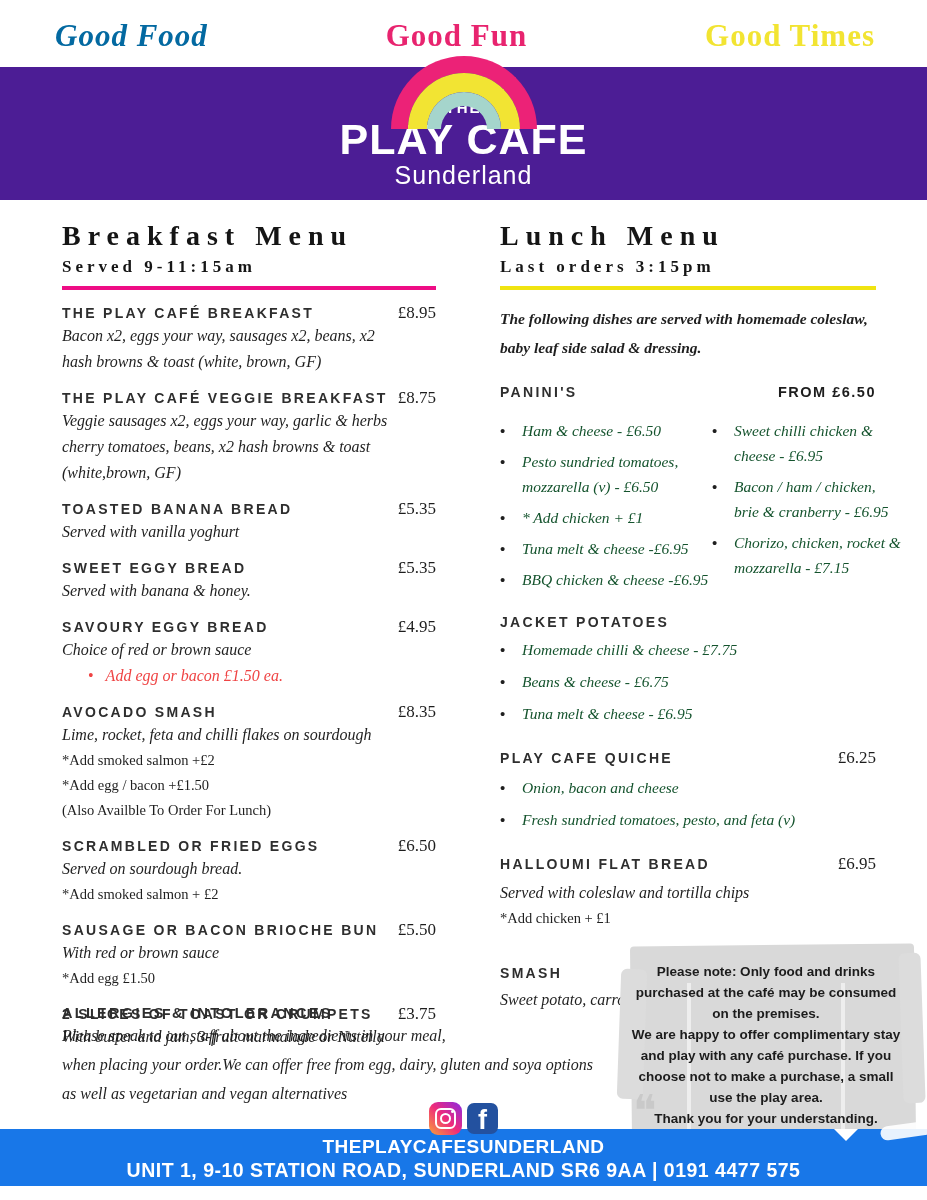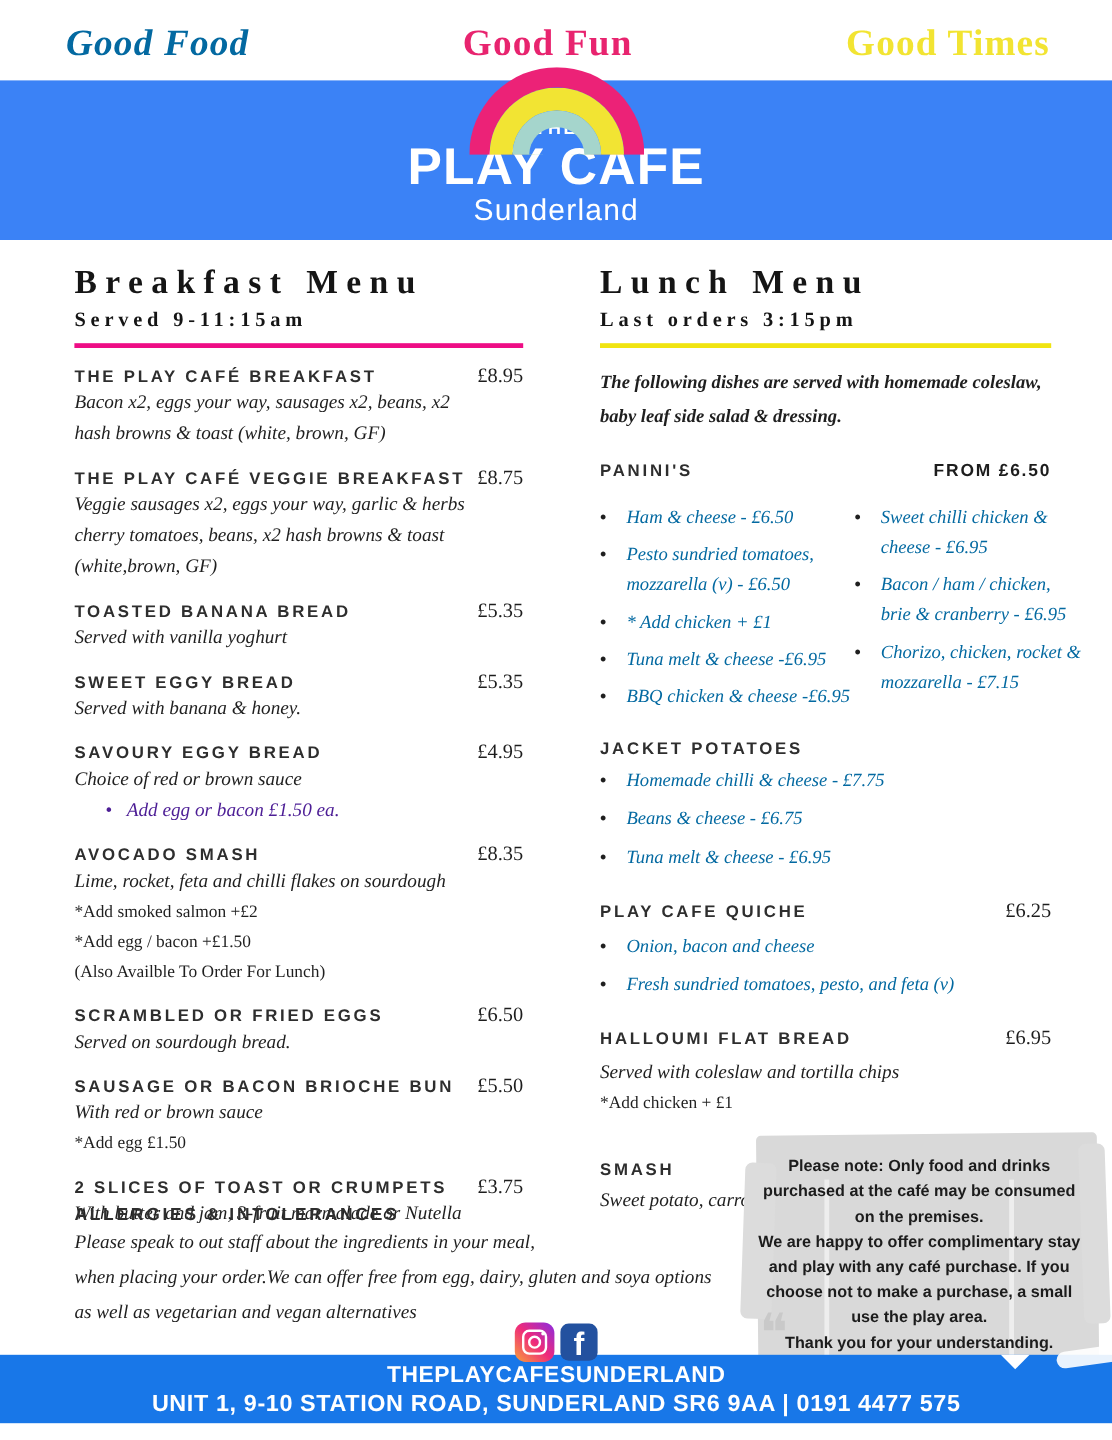--- a/index.html
+++ b/index.html
@@ -4,21 +4,21 @@
 <style>
   * { box-sizing: border-box; margin: 0; padding: 0; }
   body { background:#fff; font-family:"Liberation Sans", sans-serif; }
   .page { position:relative; width:927px; height:1200px; background:#fff; overflow:hidden; margin:0 auto; }
 
   
   .taglines { position:absolute; top:18px; left:55px; right:52px; display:flex; justify-content:space-between; }
   .tagline { font-family:"Liberation Serif", serif; font-weight:bold; font-size:31px; letter-spacing:1px; }
 
   
-  .banner { position:absolute; top:67px; left:0; width:100%; height:133px; background:#3b82f6; }
+  .banner { position:absolute; top:67px; left:0; width:100%; height:133px; background:#4c1d95; }
   .banner-the { position:absolute; top:32px; left:0; right:0; text-align:center; color:#fff; font-weight:bold; font-size:15px; letter-spacing:2px; }
   .banner-title { position:absolute; top:48px; left:0; right:0; text-align:center; color:#fff; font-weight:bold; font-size:43px; letter-spacing:1px; }
   .banner-sub { position:absolute; top:94px; left:0; right:0; text-align:center; color:#fff; font-size:25px; letter-spacing:1px; }
 
   
   .rainbow { position:absolute; top:56px; left:391px; width:146px; height:73px; z-index:3; }
   .arc { position:absolute; bottom:0; border-bottom:none !important; }
   .arc-pink { left:0; width:146px; height:73px; border:17px solid #ec2277; border-radius:73px 73px 0 0; }
   .arc-yellow { left:17px; width:112px; height:56px; border:19px solid #f2e433; border-radius:56px 56px 0 0; }
   .arc-teal { left:36px; width:74px; height:37px; border:14px solid #a5d5cc; border-radius:37px 37px 0 0; }
@@ -34,35 +34,35 @@
   .rule-yellow { background:#f0e411; }
 
   .items { margin-top:8px; }
   .item { margin-top:13px; }
   .item-head { display:flex; justify-content:space-between; align-items:baseline; }
   .item-name { font-size:14px; font-weight:bold; letter-spacing:2.3px; color:#2e2e2e; white-space:nowrap; }
   .price { font-family:"Liberation Serif", serif; font-size:17px; color:#1d1d1d; white-space:nowrap; }
 
   .d-line { font-family:"Liberation Serif", serif; font-style:italic; font-size:16px; color:#1f1f1f; line-height:26px; white-space:nowrap; }
   .n-line { font-family:"Liberation Serif", serif; font-size:14.5px; color:#1f1f1f; line-height:25px; white-space:nowrap; }
-  .b-line { font-family:"Liberation Serif", serif; font-style:italic; font-size:16px; color:#4c1d95; line-height:26px; white-space:nowrap; padding-left:26px; }
+  .b-line { font-family:"Liberation Serif", serif; font-style:italic; font-size:16px; color:#ef4444; line-height:26px; white-space:nowrap; padding-left:26px; }
   .b-line::before { content:"•"; margin-right:12px; font-style:normal; }
 
   
   .intro { margin-top:14px; }
   .intro .d-line { line-height:29px; font-weight:bold; font-size:15.5px; }
   .sec-head { display:flex; justify-content:space-between; align-items:baseline; margin-top:22px;gap:44px; }
   .sec-name { font-size:14px; font-weight:bold; letter-spacing:2.3px; color:#2e2e2e; white-space:nowrap; }
   .from { font-size:14.5px; font-weight:bold; letter-spacing:1.5px; color:#1d1d1d; }
   .panini-cols { display:flex; margin-top:12px; }
   .pcol1 { width:212px; }
   .pcol2 { width:164px; }
   .bullet { display:flex; margin-top:6px; }
   .bullet .dot { font-size:15px; color:#1f1f1f; line-height:25px; width:22px; flex:none; }
-  .bullet .bl  { font-family:"Liberation Serif", serif; font-style:italic; font-size:15.5px; color:#0369a1; line-height:25px; }
+  .bullet .bl  { font-family:"Liberation Serif", serif; font-style:italic; font-size:15.5px; color:#14532d; line-height:25px; }
   .bullet .bl div { white-space:nowrap; }
   .sec-bullets { margin-top:6px; }
   .sec-bullets .bullet { margin-top:7px; }
 
   
   .allergies { position:absolute; left:62px; top:1005px; width:640px; }
   .allergies .head { font-size:14.5px; font-weight:bold; letter-spacing:2.3px; color:#2e2e2e; }
   .allergies .d-line { line-height:29px; }
 
   
@@ -167,20 +167,21 @@
           <div class="n-line">*Add smoked salmon +£2</div>
           <div class="n-line">*Add egg / bacon +£1.50</div>
           <div class="n-line">(Also Availble To Order For Lunch)</div>
         </div>
         <div class="item">
           <div class="item-head">
             <div class="item-name">SCRAMBLED OR FRIED EGGS</div>
             <div class="price">£6.50</div>
           </div>
           <div class="d-line">Served on sourdough bread.</div>
+          <div class="n-line">*Add smoked salmon + £2</div>
         </div>
         <div class="item">
           <div class="item-head">
             <div class="item-name">SAUSAGE OR BACON BRIOCHE BUN</div>
             <div class="price">£5.50</div>
           </div>
           <div class="d-line">With red or brown sauce</div>
           <div class="n-line">*Add egg £1.50</div>
         </div>
         <div class="item">

